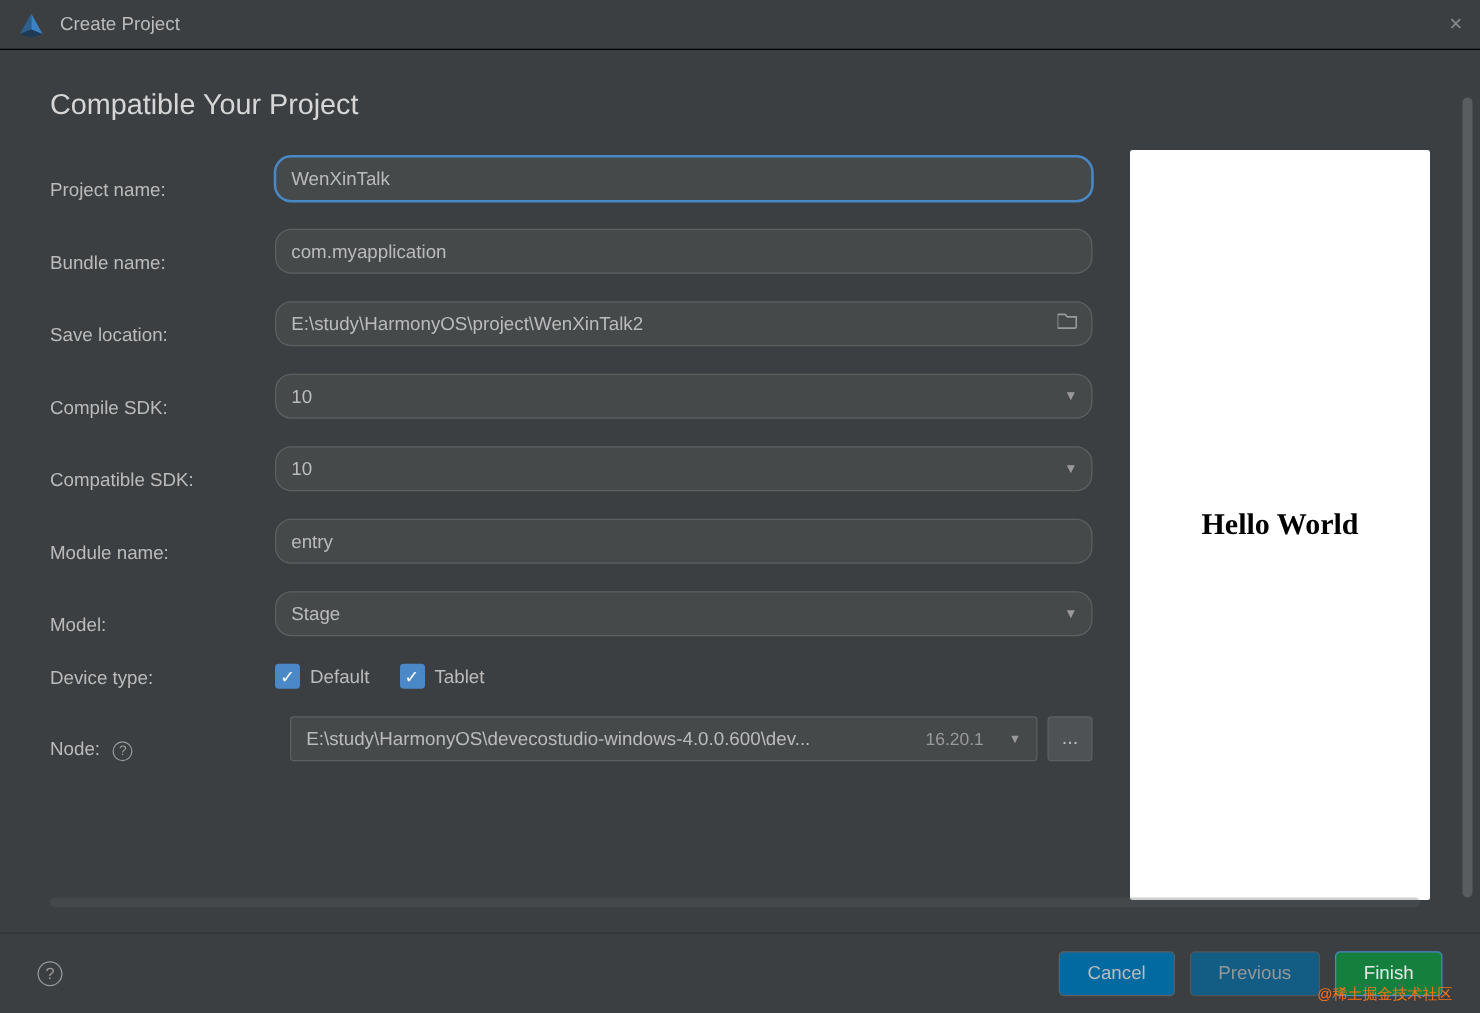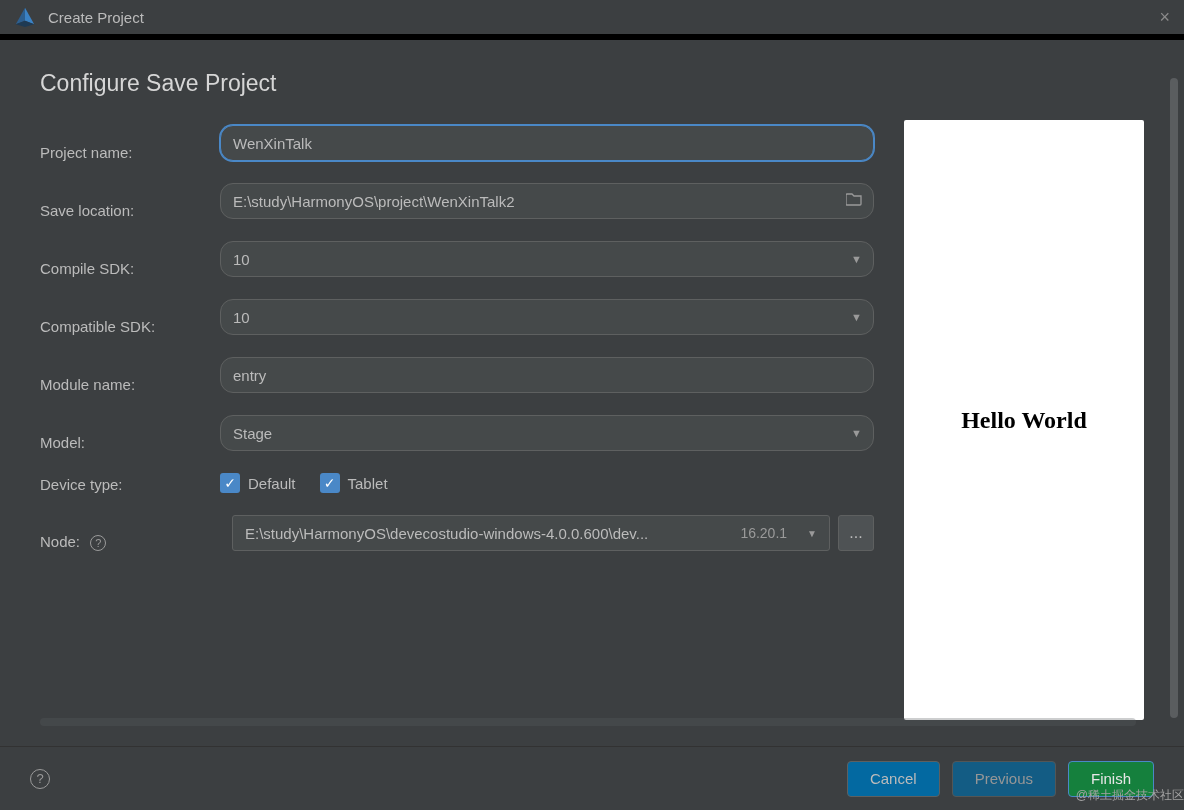--- a/index.html
+++ b/index.html
@@ -7,21 +7,21 @@
   width: 1184px; height: 810px;
   background: #3c3f41;
   font-family: -apple-system, "Segoe UI", Arial, sans-serif;
   color: #bbbbbb;
   overflow: hidden;
   position: relative;
 }
 .titlebar {
   height: 40px; display: flex; align-items: center;
   padding: 0 14px; gap: 12px;
-  border-bottom: 6px solid #000000;
+  border-bottom: 1px solid #000000;
 }
 .logo {
   width: 22px; height: 22px; position: relative;
 }
 .title { color: #bbbbbb; font-size: 15px; }
 .close-x { margin-left: auto; color: #8a8a8a; cursor: pointer; font-size: 18px; }
 
 .content { display: flex; padding: 30px 40px 10px 40px; gap: 30px; }
 .form-area { flex: 1; }
 .heading { color: #d6d6d6; font-size: 23px; font-weight: 500; margin-bottom: 28px; }
@@ -107,49 +107,55 @@
 }
 .footer .spacer { flex: 1; }
 .btn {
   height: 36px; padding: 0 22px; border-radius: 4px; border: 1px solid #5e6060;
   background: #0369a1; color: #bbbbbb; font-size: 15px; cursor: pointer;
 }
 .btn.primary { background: #15803d; border-color: #4a88c7; color: #e6e6e6; }
 .btn.disabled { opacity: 0.7; }
 
 .watermark {
-  position: absolute; right: 0; bottom: 6px; color: #a3a3a3; font-size: 12px;
+  position: absolute; right: 22px; bottom: 6px; color: #f97316; font-size: 12px;
 }
 </style>
 </head>
 <body>
 
 <div class="titlebar">
   <span class="logo">
     <svg viewBox="0 0 24 24" width="22" height="22">
       <path d="M12 2 L22 20 L12 16 Z" fill="#3b82c4"></path>
       <path d="M12 2 L2 20 L12 16 Z" fill="#2d5f8f"></path>
       <path d="M2 20 L12 16 L22 20 L12 23 Z" fill="#1e3a54"></path>
     </svg>
   </span>
   <span class="title">Create Project</span>
   <span class="close-x">×</span>
 </div>
 
 <div class="content">
   <div class="form-area">
-    <div class="heading">Configure Save Project</div>
+    <div class="heading">Compatible Your Project</div>
 
     <div class="row">
       <div class="lbl">Project name:</div>
       <div class="ctrl">
         <input class="input focused" value="WenXinTalk" style="">
       </div>
     </div>
 
+    <div class="row">
+      <div class="lbl">Bundle name:</div>
+      <div class="ctrl">
+        <input class="input" value="com.myapplication" style="">
+      </div>
+    </div>
 
     <div class="row">
       <div class="lbl">Save location:</div>
       <div class="ctrl">
         <input class="input" value="E:\study\HarmonyOS\project\WenXinTalk2" style="">
         <span class="folder-ic">
           <svg width="16" height="14" viewBox="0 0 16 14">
               <path d="M1 2h5l2 2h7v8a1 1 0 0 1-1 1H1a1 1 0 0 1-1-1V3a1 1 0 0 1 1-1z" fill="none" stroke="#9a9a9a" stroke-width="1.3"></path>
             </svg>
         </span>

